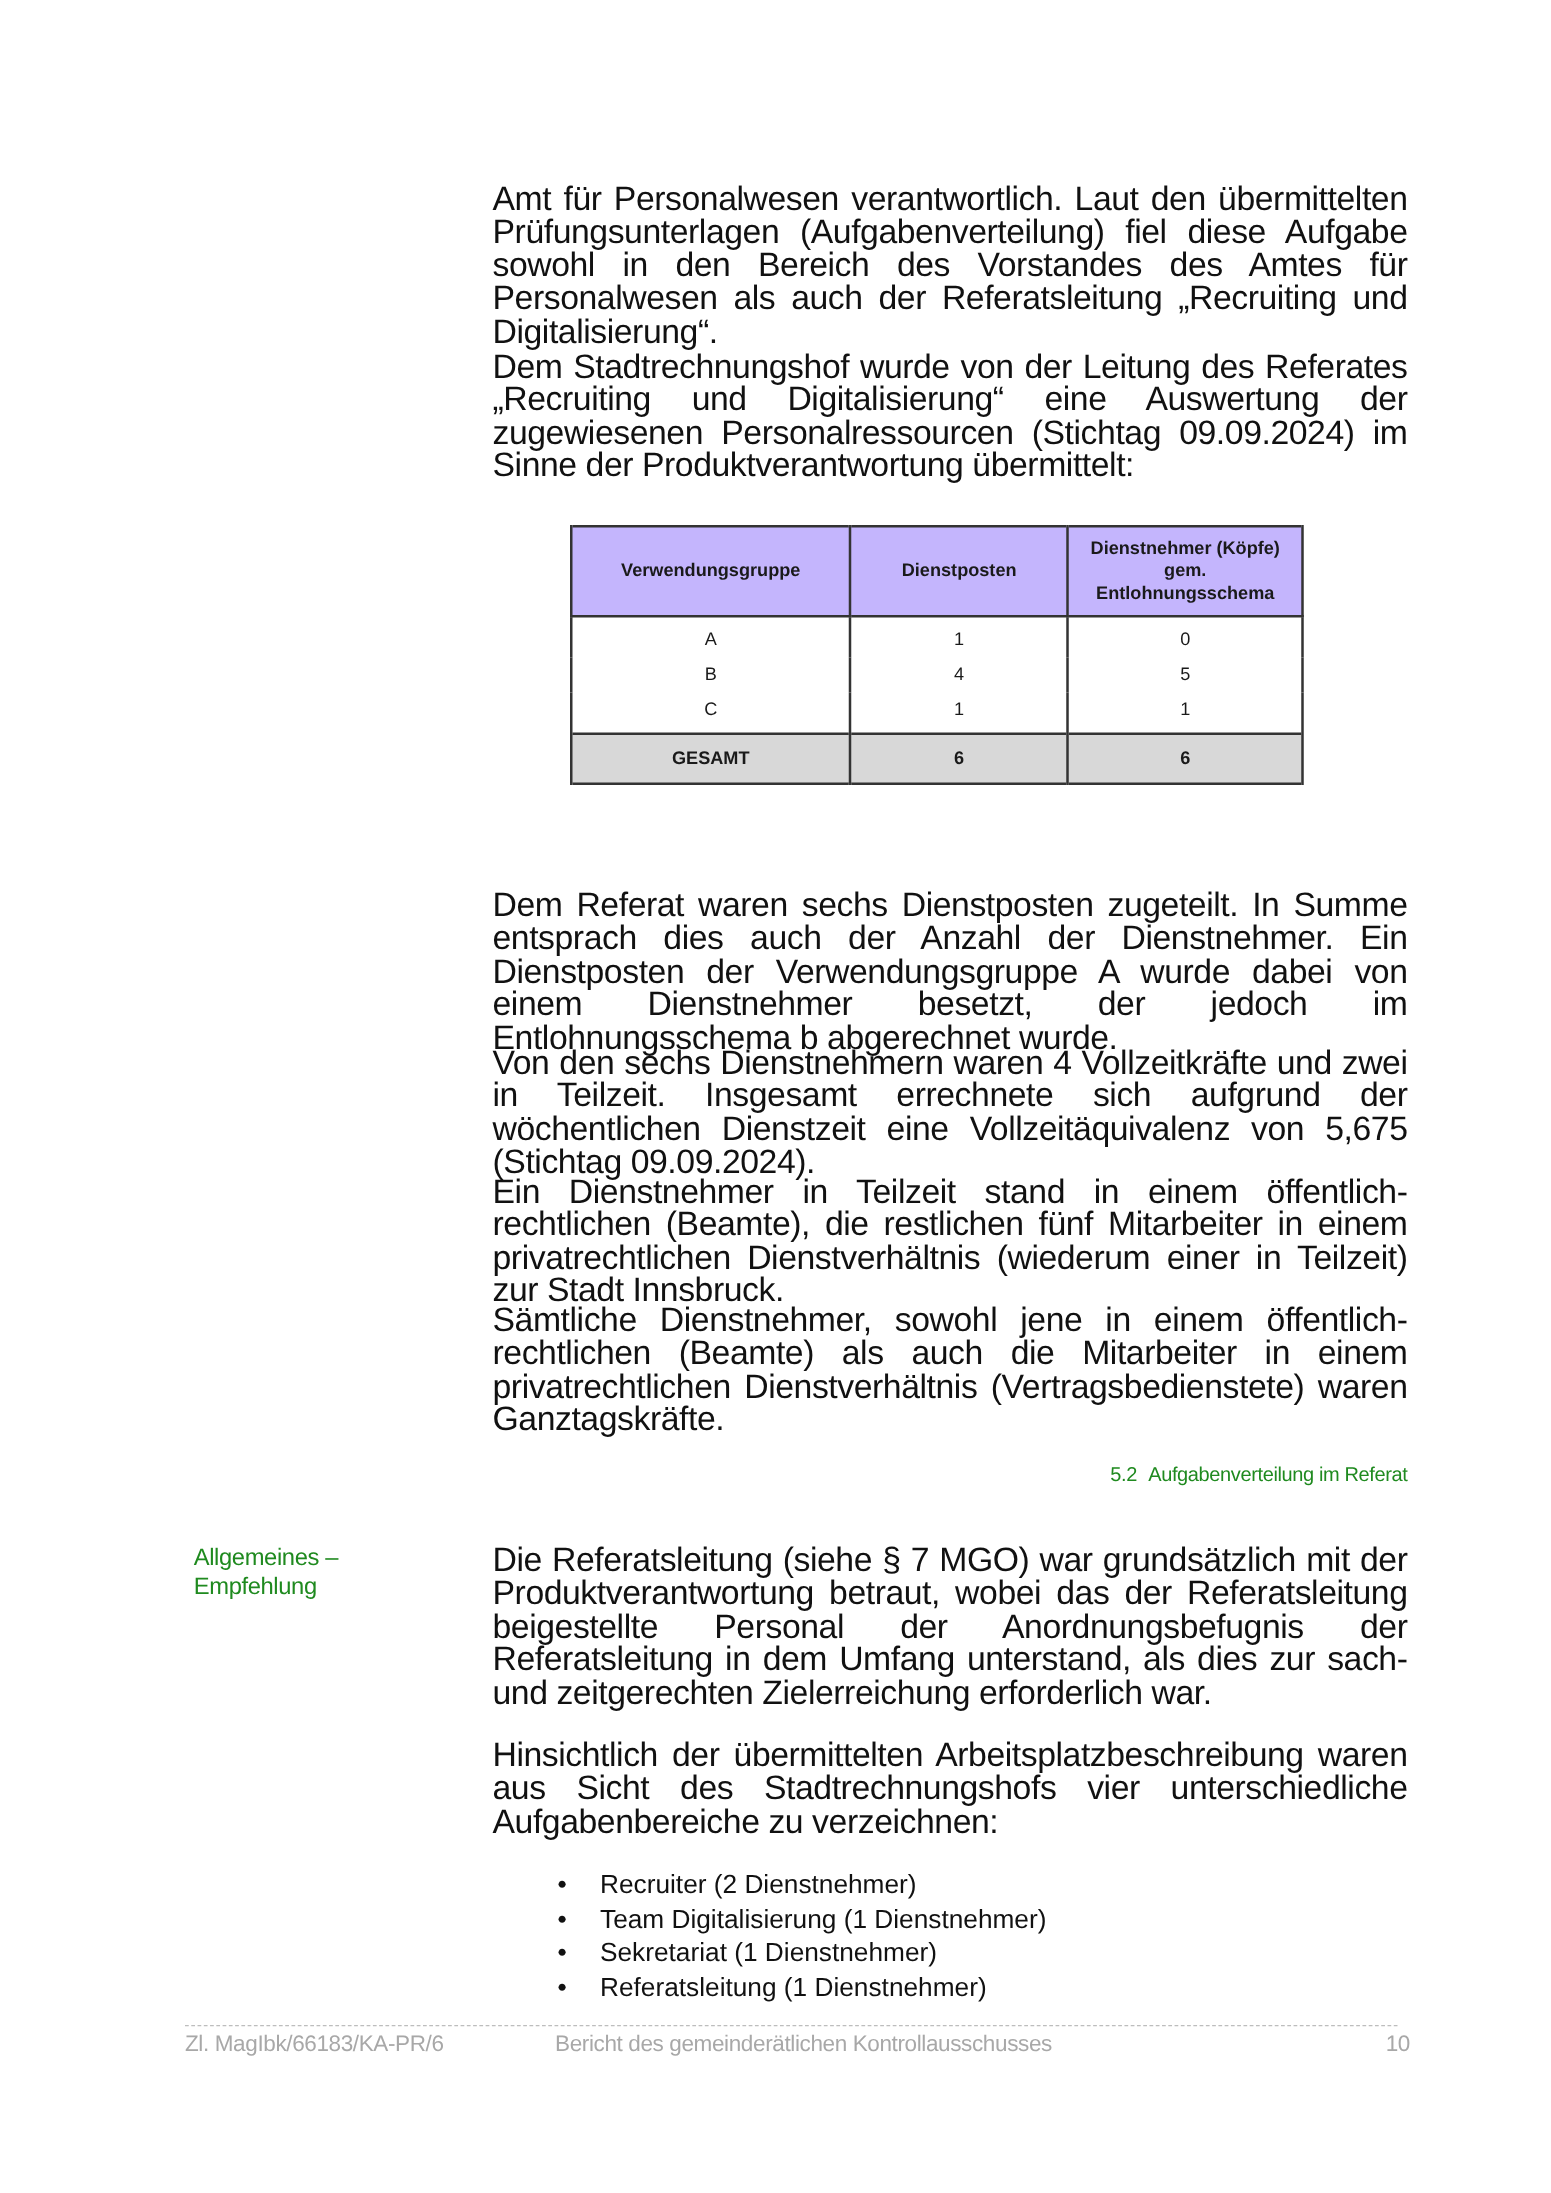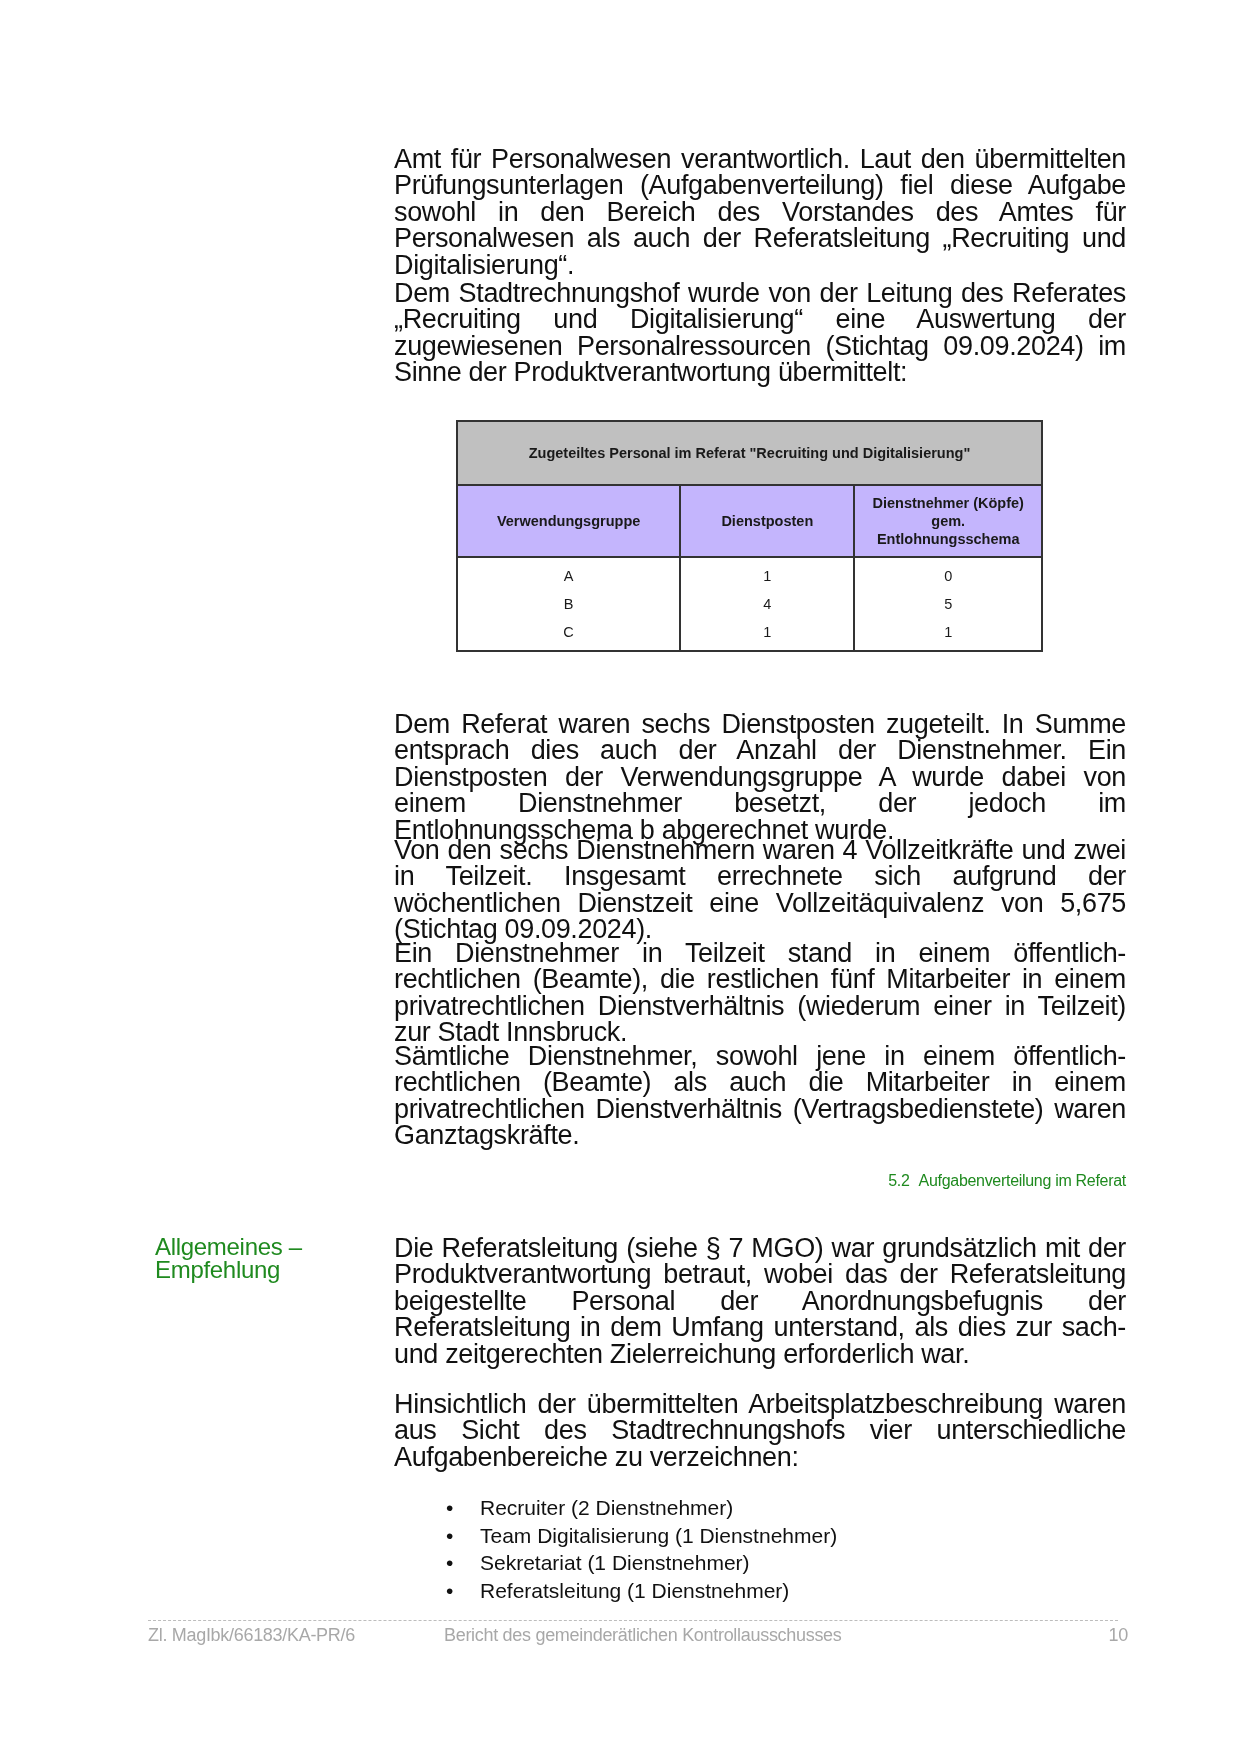--- a/index.html
+++ b/index.html
@@ -89,21 +89,21 @@
       margin: 0;
       font-weight: normal;
       letter-spacing: -0.3px;
     }
     .section-heading .num { margin-right: 9px; }
 
     .margin-note {
       position: absolute;
       left: 155px;
       top: 1235px;
-      font-size: 24px;
+      font-size: 19px;
       line-height: 23px;
       color: #1f8a1f;
       letter-spacing: -0.3px;
     }
 
     .bullet-list {
       position: absolute;
       left: 394px;
       top: 1494px;
       margin: 0;
@@ -141,23 +141,20 @@
     .footer .page { position: absolute; right: 0; }
   </style>
 </head>
 <body>
 
 <p id="p1" class="para main-col">Amt für Personalwesen verantwortlich. Laut den übermittelten Prüfungs­unterlagen (Aufgabenverteilung) fiel diese Aufgabe sowohl in den Be­reich des Vorstandes des Amtes für Personalwesen als auch der Refe­ratsleitung „Recruiting und Digitalisierung“.</p>
 <p id="p2" class="para main-col">Dem Stadtrechnungshof wurde von der Leitung des Referates „Recrui­ting und Digitalisierung“ eine Auswertung der zugewiesenen Personal­ressourcen (Stichtag 09.09.2024) im Sinne der Produktverantwortung übermittelt:</p>
 
 <table class="data-table">
   <tbody>
-      <tr class="title-row">
-    <th colspan="3">Zugeteiltes Personal im Referat "Recruiting und Digitalisierung"</th>
-  </tr>
   <tr class="head-row">
     <th class="col1">Verwendungsgruppe</th>
     <th class="col2">Dienstposten</th>
     <th class="col3">
       <span>Dienstnehmer (Köpfe)</span><br>
       <span>gem.</span><br>
       <span>Entlohnungsschema</span>
     </th>
   </tr>
   <tr class="body-row first">
@@ -168,20 +165,25 @@
   <tr class="body-row">
     <td>B</td>
     <td>4</td>
     <td>5</td>
   </tr>
   <tr class="body-row last">
     <td>C</td>
     <td>1</td>
     <td>1</td>
   </tr>
+  <tr class="total-row">
+    <td>GESAMT</td>
+    <td>6</td>
+    <td>6</td>
+  </tr>
 </tbody>
   </table>
 
 <p id="p3" class="para main-col">Dem Referat waren sechs Dienstposten zugeteilt. In Summe entsprach dies auch der Anzahl der Dienstnehmer. Ein Dienstposten der Verwen­dungsgruppe A wurde dabei von einem Dienstnehmer besetzt, der jedoch im Entlohnungsschema b abgerechnet wurde.</p>
 <p id="p4" class="para main-col">Von den sechs Dienstnehmern waren 4 Vollzeitkräfte und zwei in Teil­zeit. Insgesamt errechnete sich aufgrund der wöchentlichen Dienstzeit eine Vollzeitäquivalenz von 5,675 (Stichtag 09.09.2024).</p>
 <p id="p5" class="para main-col">Ein Dienstnehmer in Teilzeit stand in einem öffentlich-rechtlichen (Beamte), die restlichen fünf Mitarbeiter in einem privatrechtlichen Dienstverhältnis (wiederum einer in Teilzeit) zur Stadt Innsbruck.</p>
 <p id="p6" class="para main-col">Sämtliche Dienstnehmer, sowohl jene in einem öffentlich-rechtlichen (Beamte) als auch die Mitarbeiter in einem privatrechtlichen Dienst­verhältnis (Vertragsbedienstete) waren Ganztagskräfte.</p>
 
 <h2 class="section-heading">
   <span class="num">5.2</span><span>Aufgabenverteilung im Referat</span>

